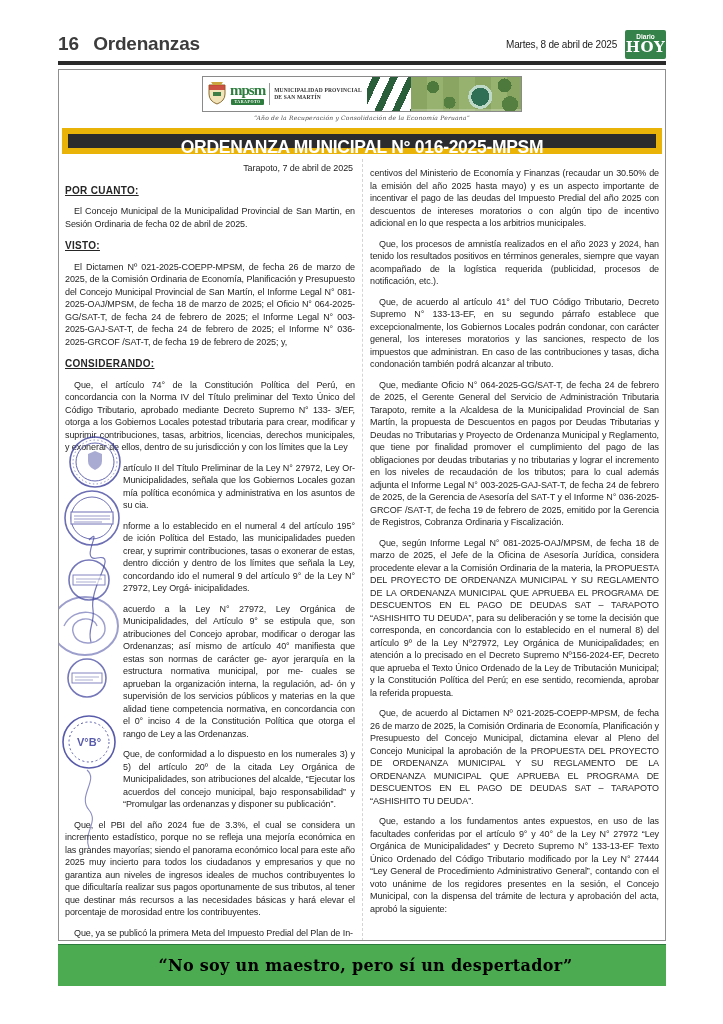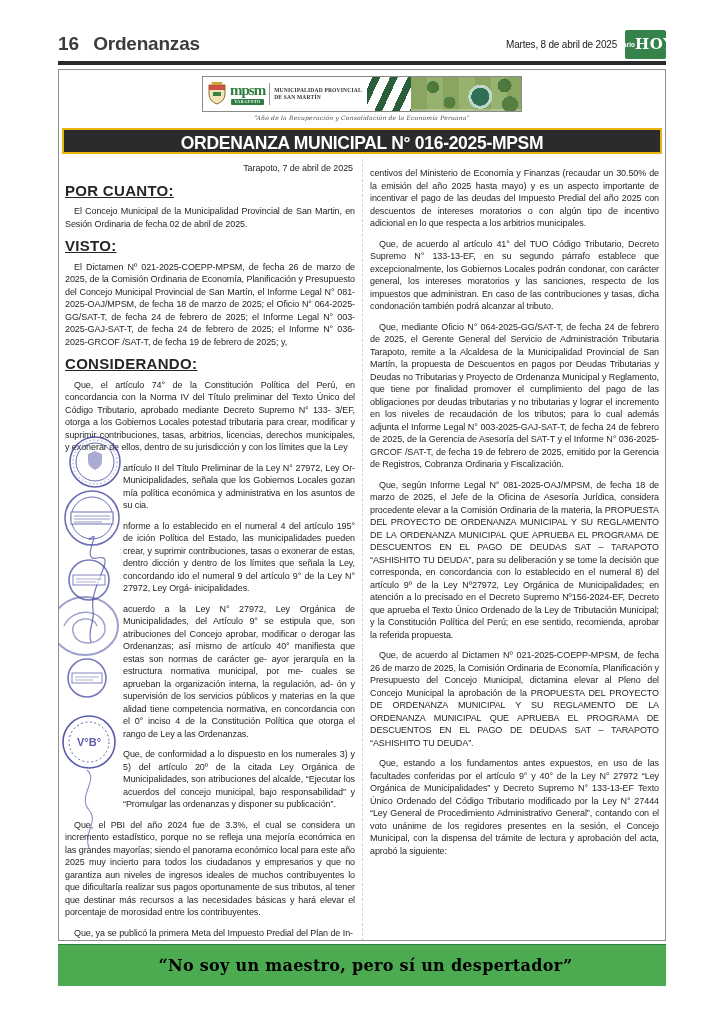--- a/index.html
+++ b/index.html
@@ -19,21 +19,21 @@
     position:absolute;left:58px;top:28px;width:608px;height:32px;
     display:flex;align-items:center;justify-content:space-between;
   }
   .header-left{display:flex;align-items:baseline;gap:14px;color:#3c3c3c;}
   .page-num{font-size:19px;font-weight:700;}
   .section-title{font-size:19px;font-weight:700;letter-spacing:-.2px;text-align:right;}
   .header-right{display:flex;align-items:center;gap:8px;}
   .issue-date{font-size:10px;color:#1c1c1c;letter-spacing:-.2px;}
   .hoy-logo{
     width:41px;height:29px;background:var(--logo_green);border-radius:2px;
-    display:flex;flex-direction:row;align-items:center;justify-content:center;
+    display:flex;flex-direction:column;align-items:center;justify-content:center;
     color:#fff;
   }
   .hoy-logo .logo-top{font-size:6.5px;font-weight:700;line-height:7px;}
   .hoy-logo .logo-main{font-family:"DejaVu Serif",serif;font-weight:700;font-size:15px;line-height:15px;letter-spacing:.5px;}
   .double-rule{
     position:absolute;left:58px;top:61px;width:608px;height:2px;
     border-top:3px solid #2a2a2a;border-bottom:1px solid #2a2a2a;
   }
   
   .frame{
@@ -68,34 +68,34 @@
       repeating-linear-gradient(90deg,#8aa562 0 16px,#97b26e 16px 32px),
       #8aa562;
   }
   .slogan{
     margin-top:2px;font-family:"DejaVu Serif",serif;font-style:italic;
     font-size:6px;color:#4a4a4a;letter-spacing:.2px;
   }
   
   .title-banner{
     margin:7px 3px 5px 3px;height:26px;line-height:26px;
-    background:var(--banner_dark);border:2px solid #eab308;
+    background:var(--banner_dark);border:6px solid #eab308;
     color:#fff;text-align:center;font-size:17.5px;font-weight:700;letter-spacing:-.3px;
   }
   
   .columns{
     display:flex;margin:0 6px;height:792px;overflow:hidden;
     font-size:9px;line-height:12.5px;letter-spacing:-.08px;text-align:justify;color:#262626;
   }
   .col{width:50%;overflow:hidden;}
   .col-left{padding-right:7px;}
   .col-right{padding-left:7px;border-left:1px dashed rgba(160,160,160,.45);}
   .dateline{text-align:right;margin:3px 2px 9px 0;}
   .doc-heading{
-    font-weight:700;text-decoration:underline;font-size:15px;
+    font-weight:700;text-decoration:underline;font-size:10px;
     margin:10px 0 3px 0;letter-spacing:.3px;text-align:left;
   }
   .doc-para{margin:8px 0;text-indent:9px;}
   .doc-para.flush{text-indent:0;}
   .doc-para.stamp-indent{padding-left:58px;text-indent:0;}
   
   .stamps{position:absolute;left:0;top:0;width:608px;height:872px;pointer-events:none;}
   
   .footer-banner{
     position:absolute;left:58px;top:944px;width:608px;height:42px;
@@ -162,20 +162,21 @@
           <p class="doc-para">Que, el artículo 74° de la Constitución Política del Perú, en concordancia con la Norma IV del Título preliminar del Texto Único del Código Tributario, aprobado mediante Decreto Supremo N° 133- 3/EF, otorga a los Gobiernos Locales potestad tributaria para crear, modificar y suprimir contribuciones, tasas, arbitrios, licencias, derechos municipales, y exonerar de ellos, dentro de su jurisdicción y con los límites que la Ley</p>
           <p class="doc-para stamp-indent flush">artículo II del Título Preliminar de la Ley N° 27972, Ley Or- Municipalidades, señala que los Gobiernos Locales gozan mía política económica y administrativa en los asuntos de su cia.</p>
           <p class="doc-para stamp-indent flush">nforme a lo establecido en el numeral 4 del artículo 195° de ición Política del Estado, las municipalidades pueden crear, y suprimir contribuciones, tasas o exonerar de estas, dentro dicción y dentro de los límites que señala la Ley, concordando ido el numeral 9 del artículo 9° de la Ley N° 27972, Ley Orgá- inicipalidades.</p>
           <p class="doc-para stamp-indent flush">acuerdo a la Ley N° 27972, Ley Orgánica de Municipalidades, del Artículo 9° se estipula que, son atribuciones del Concejo aprobar, modificar o derogar las Ordenanzas; así mismo de artículo 40° manifiesta que estas son normas de carácter ge- ayor jerarquía en la estructura normativa municipal, por me- cuales se aprueban la organización interna, la regulación, ad- ón y supervisión de los servicios públicos y materias en la que alidad tiene competencia normativa, en concordancia con el 0° inciso 4 de la Constitución Política que otorga el rango de Ley a las Ordenanzas.</p>
           <p class="doc-para stamp-indent">Que, de conformidad a lo dispuesto en los numerales 3) y 5) del artículo 20º de la citada Ley Orgánica de Municipalidades, son atribuciones del alcalde, “Ejecutar los acuerdos del concejo municipal, bajo responsabilidad” y “Promulgar las ordenanzas y disponer su publicación”.</p>
           <p class="doc-para">Que, el PBI del año 2024 fue de 3.3%, el cual se considera un incremento estadístico, porque no se refleja una mejoría económica en las grandes mayorías; siendo el panorama económico local para este año 2025 muy incierto para todos los ciudadanos y empresarios y que no garantiza aun niveles de ingresos ideales de muchos contribuyentes lo que dificultaría realizar sus pagos oportunamente de sus tributos, al tener que destinar más recursos a las necesidades básicas y hará elevar el porcentaje de morosidad entre los contribuyentes.</p>
           <p class="doc-para">Que, ya se publicó la primera Meta del Impuesto Predial del Plan de In-</p>
         </div>
       <div class="col col-right">
           <p class="doc-para flush">centivos del Ministerio de Economía y Finanzas (recaudar un 30.50% de la emisión del año 2025 hasta mayo) y es un aspecto importante de incentivar el pago de las deudas del Impuesto Predial del año 2025 con descuentos de intereses moratorios o con algún tipo de incentivo adicional en lo que respecta a los arbitrios municipales.</p>
+          <p class="doc-para">Que, los procesos de amnistía realizados en el año 2023 y 2024, han tenido los resultados positivos en términos generales, siempre que vayan acompañado de la logística requerida (publicidad, procesos de notificación, etc.).</p>
           <p class="doc-para">Que, de acuerdo al artículo 41° del TUO Código Tributario, Decreto Supremo N° 133-13-EF, en su segundo párrafo establece que excepcionalmente, los Gobiernos Locales podrán condonar, con carácter general, los intereses moratorios y las sanciones, respecto de los impuestos que administran. En caso de las contribuciones y tasas, dicha condonación también podrá alcanzar al tributo.</p>
           <p class="doc-para">Que, mediante Oficio N° 064-2025-GG/SAT-T, de fecha 24 de febrero de 2025, el Gerente General del Servicio de Administración Tributaria Tarapoto, remite a la Alcaldesa de la Municipalidad Provincial de San Martín, la propuesta de Descuentos en pagos por Deudas Tributarias y Deudas no Tributarias y Proyecto de Ordenanza Municipal y Reglamento, que tiene por finalidad promover el cumplimiento del pago de las obligaciones por deudas tributarias y no tributarias y lograr el incremento en los niveles de recaudación de los tributos; para lo cual además adjunta el Informe Legal N° 003-2025-GAJ-SAT-T, de fecha 24 de febrero de 2025, de la Gerencia de Asesoría del SAT-T y el Informe N° 036-2025-GRCOF /SAT-T, de fecha 19 de febrero de 2025, emitido por la Gerencia de Registros, Cobranza Ordinaria y Fiscalización.</p>
           <p class="doc-para">Que, según Informe Legal N° 081-2025-OAJ/MPSM, de fecha 18 de marzo de 2025, el Jefe de la Oficina de Asesoría Jurídica, considera procedente elevar a la Comisión Ordinaria de la materia, la PROPUESTA DEL PROYECTO DE ORDENANZA MUNICIPAL Y SU REGLAMENTO DE LA ORDENANZA MUNICIPAL QUE APRUEBA EL PROGRAMA DE DESCUENTOS EN EL PAGO DE DEUDAS SAT – TARAPOTO “ASHISHITO TU DEUDA”, para su deliberación y se tome la decisión que corresponda, en concordancia con lo establecido en el numeral 8) del artículo 9º de la Ley Nº27972, Ley Orgánica de Municipalidades; en atención a lo precisado en el Decreto Supremo Nº156-2024-EF, Decreto que aprueba el Texto Único Ordenado de la Ley de Tributación Municipal; y la Constitución Política del Perú; en ese sentido, recomienda, aprobar la referida propuesta.</p>
           <p class="doc-para">Que, de acuerdo al Dictamen Nº 021-2025-COEPP-MPSM, de fecha 26 de marzo de 2025, la Comisión Ordinaria de Economía, Planificación y Presupuesto del Concejo Municipal, dictamina elevar al Pleno del Concejo Municipal la aprobación de la PROPUESTA DEL PROYECTO DE ORDENANZA MUNICIPAL Y SU REGLAMENTO DE LA ORDENANZA MUNICIPAL QUE APRUEBA EL PROGRAMA DE DESCUENTOS EN EL PAGO DE DEUDAS SAT – TARAPOTO “ASHISHITO TU DEUDA”.</p>
           <p class="doc-para">Que, estando a los fundamentos antes expuestos, en uso de las facultades conferidas por el artículo 9° y 40° de la Ley N° 27972 “Ley Orgánica de Municipalidades” y Decreto Supremo N° 133-13-EF Texto Único Ordenado del Código Tributario modificado por la Ley N° 27444 “Ley General de Procedimiento Administrativo General”, contando con el voto unánime de los regidores presentes en la sesión, el Concejo Municipal, con la dispensa del trámite de lectura y aprobación del acta, aprobó la siguiente:</p>
         </div>
     </div>
 
     <svg class="stamps" viewBox="0 0 608 872" aria-hidden="true">
       <g stroke="#3c3f9b" fill="none" stroke-width="1.6">

